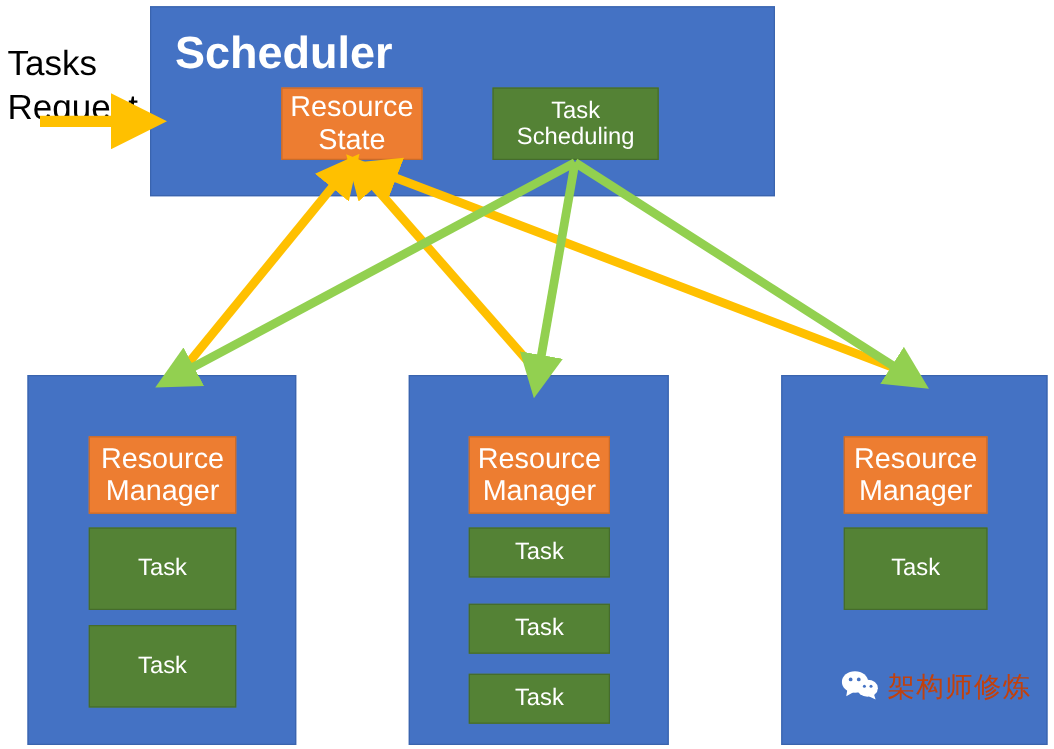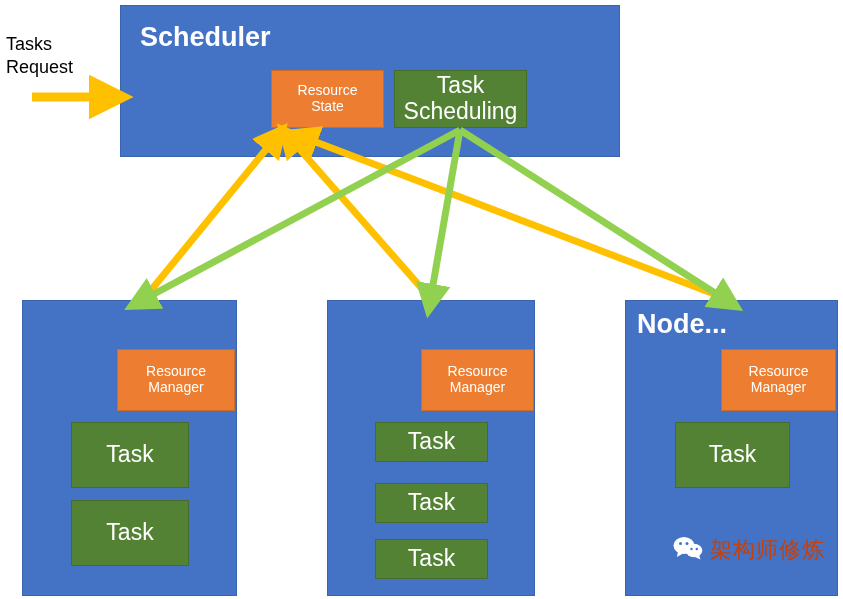--- a/index.html
+++ b/index.html
@@ -27,39 +27,38 @@
     text-align: center;
     line-height: 1.12;
   }
   .node-box, .scheduler-box {
     background: #4472C4;
     border: 1px solid #3a64ae;
   }
   .orange-box {
     background: #ED7D31;
     border: 1px solid #c96b2a;
-    font-size: 14px;
-    margin-left: 46px;
+    font-size: 23px;
   }
   .green-box {
     background: #548235;
     border: 1px solid #456c2c;
-    font-size: 23px;
+    font-size: 19px;
   }
   .container-title {
     position: absolute;
     color: #ffffff;
     font-weight: bold;
-    font-size: 27px;
+    font-size: 36px;
     line-height: 1;
   }
   .plain-label {
     position: absolute;
     color: #000000;
-    font-size: 18px;
+    font-size: 28px;
     line-height: 1.25;
     white-space: pre-line;
   }
   #arrow-layer {
     position: absolute;
     left: 0;
     top: 0;
     width: 843px;
     height: 599px;
     pointer-events: none;
@@ -95,21 +94,20 @@
   <div class="box green-box" style="left:71px; top:422px; width:118px; height:66px;">Task</div>
   <div class="box green-box" style="left:71px; top:500px; width:118px; height:66px;">Task</div>
 
   <div class="box node-box" style="left:327px; top:300px; width:208px; height:296px;"></div>
   <div class="box orange-box" style="left:375px; top:349px; width:113px; height:62px;">Resource<br>Manager</div>
   <div class="box green-box" style="left:375px; top:422px; width:113px; height:40px;">Task</div>
   <div class="box green-box" style="left:375px; top:483px; width:113px; height:40px;">Task</div>
   <div class="box green-box" style="left:375px; top:539px; width:113px; height:40px;">Task</div>
 
   <div class="box node-box" style="left:625px; top:300px; width:213px; height:296px;"></div>
-  <div class="container-title" style="left:637px; top:311px;">Node...</div>
   <div class="box orange-box" style="left:675px; top:349px; width:115px; height:62px;">Resource<br>Manager</div>
   <div class="box green-box" style="left:675px; top:422px; width:115px; height:66px;">Task</div>
 
   <div class="watermark" style="left:673px; top:535px;">
     <span>
       <svg width="30" height="24" viewBox="0 0 30 24">
         <ellipse cx="11" cy="9.5" rx="10.5" ry="8.6" fill="#ffffff"></ellipse>
         <polygon points="5,15 4,21 10,17.5" fill="#ffffff"></polygon>
         <ellipse cx="21" cy="14.5" rx="8.3" ry="6.8" fill="#ffffff"></ellipse>
         <polygon points="26,19 27.5,23.5 22,21" fill="#ffffff"></polygon>

